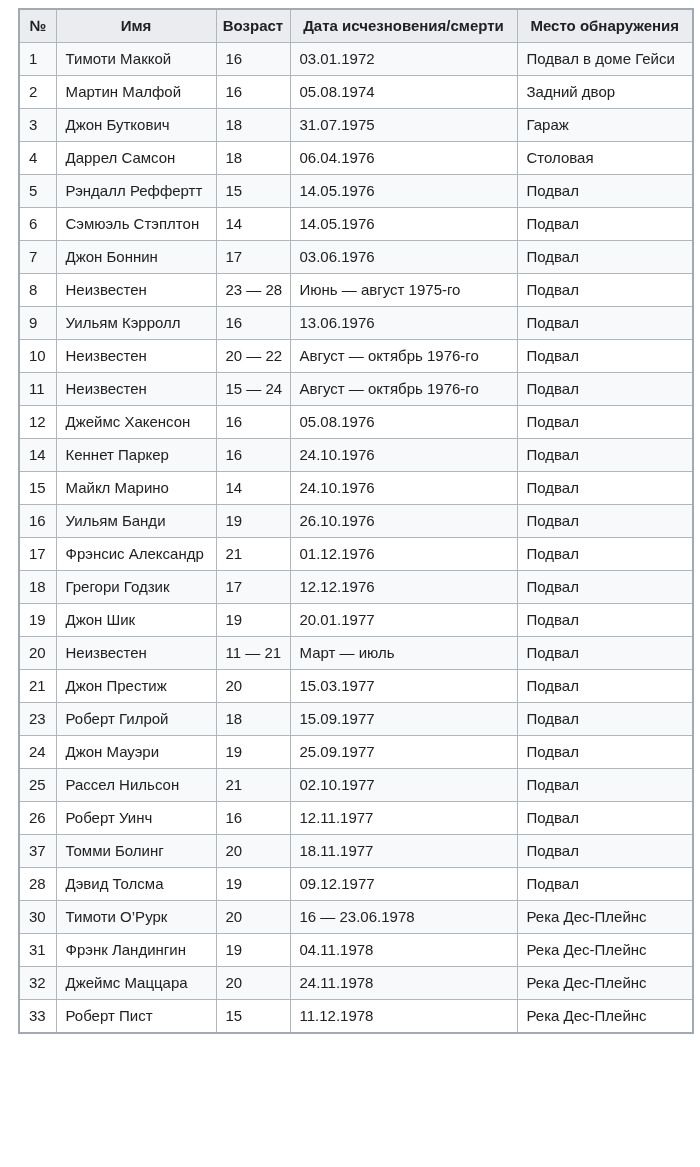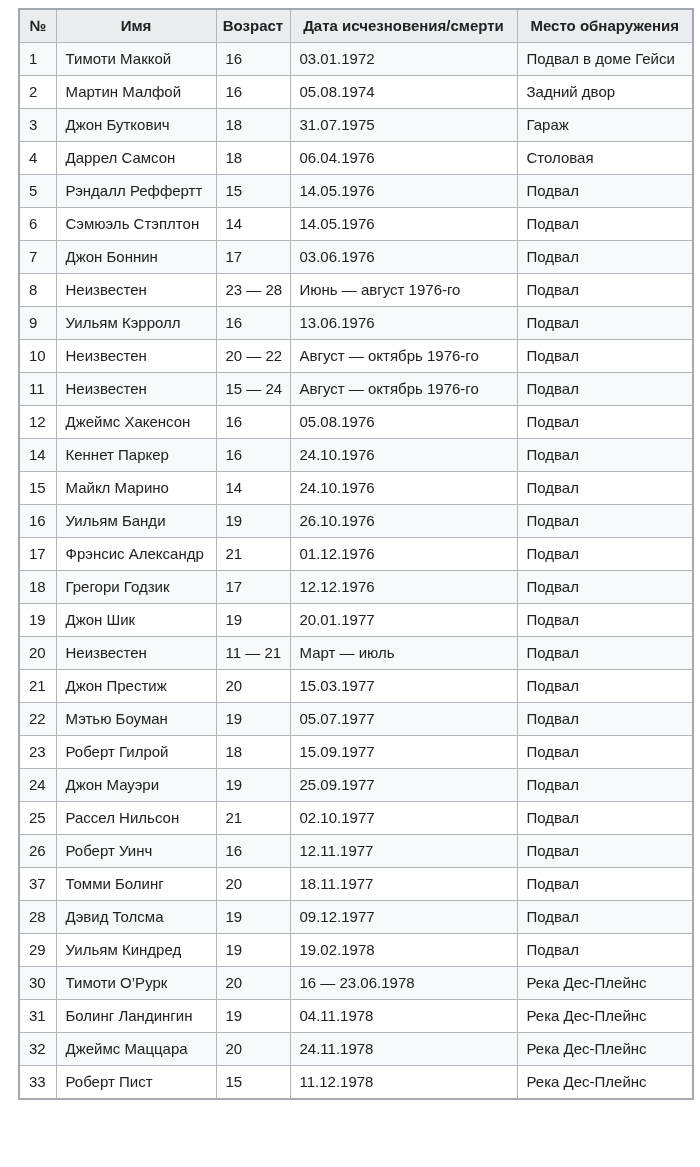--- a/index.html
+++ b/index.html
@@ -116,21 +116,21 @@
             <td>7</td>
             <td>Джон Боннин</td>
             <td>17</td>
             <td>03.06.1976</td>
             <td>Подвал</td>
           </tr>
           <tr>
             <td>8</td>
             <td>Неизвестен</td>
             <td>23 — 28</td>
-            <td>Июнь — август 1976-го</td>
+            <td>Июнь — август 1975-го</td>
             <td>Подвал</td>
           </tr>
           <tr>
             <td>9</td>
             <td>Уильям Кэрролл</td>
             <td>16</td>
             <td>13.06.1976</td>
             <td>Подвал</td>
           </tr>
           <tr>
@@ -204,27 +204,20 @@
             <td>Подвал</td>
           </tr>
           <tr>
             <td>21</td>
             <td>Джон Престиж</td>
             <td>20</td>
             <td>15.03.1977</td>
             <td>Подвал</td>
           </tr>
           <tr>
-            <td>22</td>
-            <td>Мэтью Боуман</td>
-            <td>19</td>
-            <td>05.07.1977</td>
-            <td>Подвал</td>
-          </tr>
-          <tr>
             <td>23</td>
             <td>Роберт Гилрой</td>
             <td>18</td>
             <td>15.09.1977</td>
             <td>Подвал</td>
           </tr>
           <tr>
             <td>24</td>
             <td>Джон Мауэри</td>
             <td>19</td>
@@ -253,36 +246,29 @@
             <td>Подвал</td>
           </tr>
           <tr>
             <td>28</td>
             <td>Дэвид Толсма</td>
             <td>19</td>
             <td>09.12.1977</td>
             <td>Подвал</td>
           </tr>
           <tr>
-            <td>29</td>
-            <td>Уильям Киндред</td>
-            <td>19</td>
-            <td>19.02.1978</td>
-            <td>Подвал</td>
-          </tr>
-          <tr>
             <td>30</td>
             <td>Тимоти О’Рурк</td>
             <td>20</td>
             <td>16 — 23.06.1978</td>
             <td>Река Дес-Плейнс</td>
           </tr>
           <tr>
             <td>31</td>
-            <td>Болинг Ландингин</td>
+            <td>Фрэнк Ландингин</td>
             <td>19</td>
             <td>04.11.1978</td>
             <td>Река Дес-Плейнс</td>
           </tr>
           <tr>
             <td>32</td>
             <td>Джеймс Маццара</td>
             <td>20</td>
             <td>24.11.1978</td>
             <td>Река Дес-Плейнс</td>

